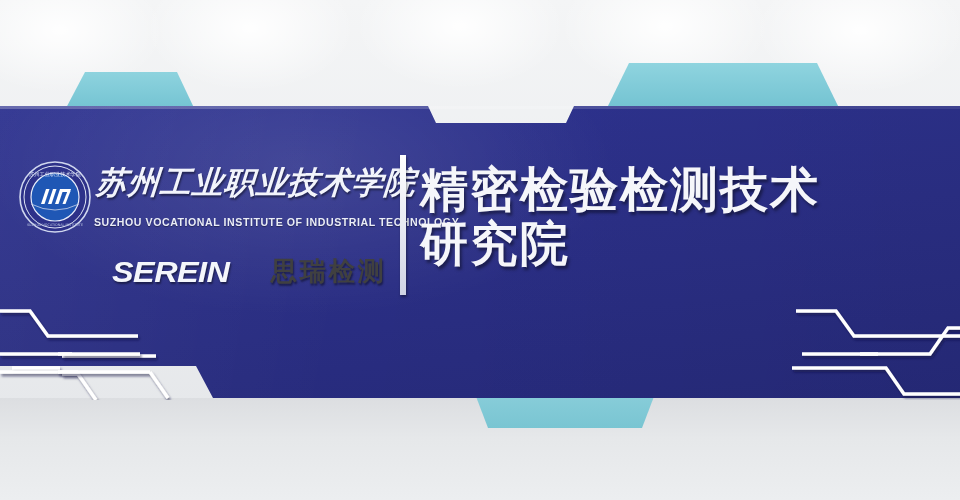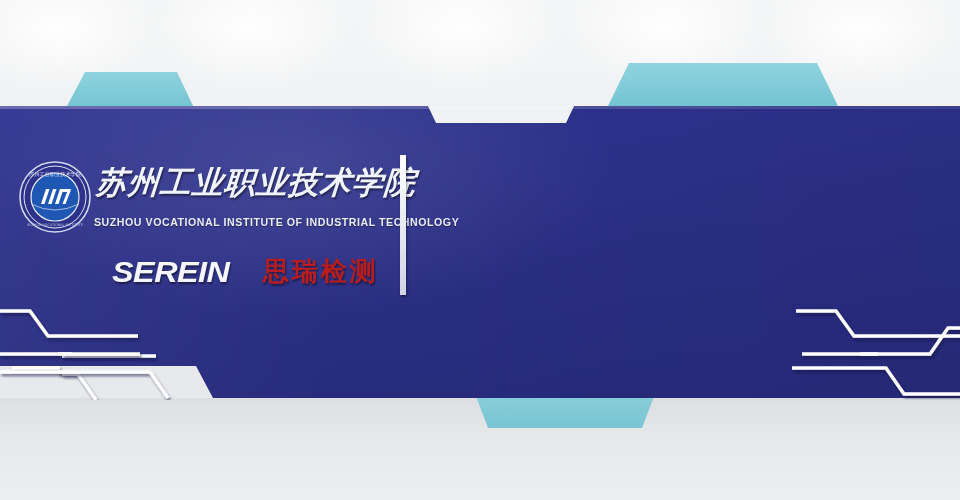--- a/index.html
+++ b/index.html
@@ -99,23 +99,23 @@
   .serein-en{
     font-size:30px;font-weight:800;letter-spacing:-0.5px;
     color:#f4f6fb;font-style:italic;
     text-shadow:1px 2px 2px rgba(0,0,0,.45);
     transform:scaleX(1.08);
     transform-origin:left center;
   }
   .serein-cn{
     font-family:Liberation Serif, serif;
     font-size:26px;font-weight:700;letter-spacing:3px;
-    color:#b91c1c;
+    color:#404040;
     text-shadow:1px 2px 2px rgba(0,0,0,.45);
-    margin-left:28px;
+    margin-left:36px;
   }
 
   .divider{
     position:absolute;left:400px;top:155px;width:6px;height:140px;
     background:linear-gradient(180deg,#ffffff 0%,#e8eaf2 50%,#cfd3e4 100%);
     box-shadow:1px 2px 3px rgba(0,0,0,.4);
   }
 
   .title{
     position:absolute;left:420px;top:162px;width:530px;
@@ -195,14 +195,18 @@
   <div class="uni-cn" data-interactable="false">苏州工业职业技术学院</div>
   <div class="uni-en" data-interactable="false">SUZHOU VOCATIONAL INSTITUTE OF INDUSTRIAL TECHNOLOGY</div>
 
   <div class="serein-wrap" data-interactable="false">
     <span class="serein-en" data-interactable="false">SEREIN</span>
     <span class="serein-cn" data-interactable="false">思瑞检测</span>
   </div>
 
   <div class="divider" data-interactable="false"></div>
 
+  <div class="title" data-interactable="false">
+    <div data-interactable="false">精密检验检测技术</div>
+    <div data-interactable="false">研究院</div>
+  </div>
 
 </div>
 
 </body></html>

